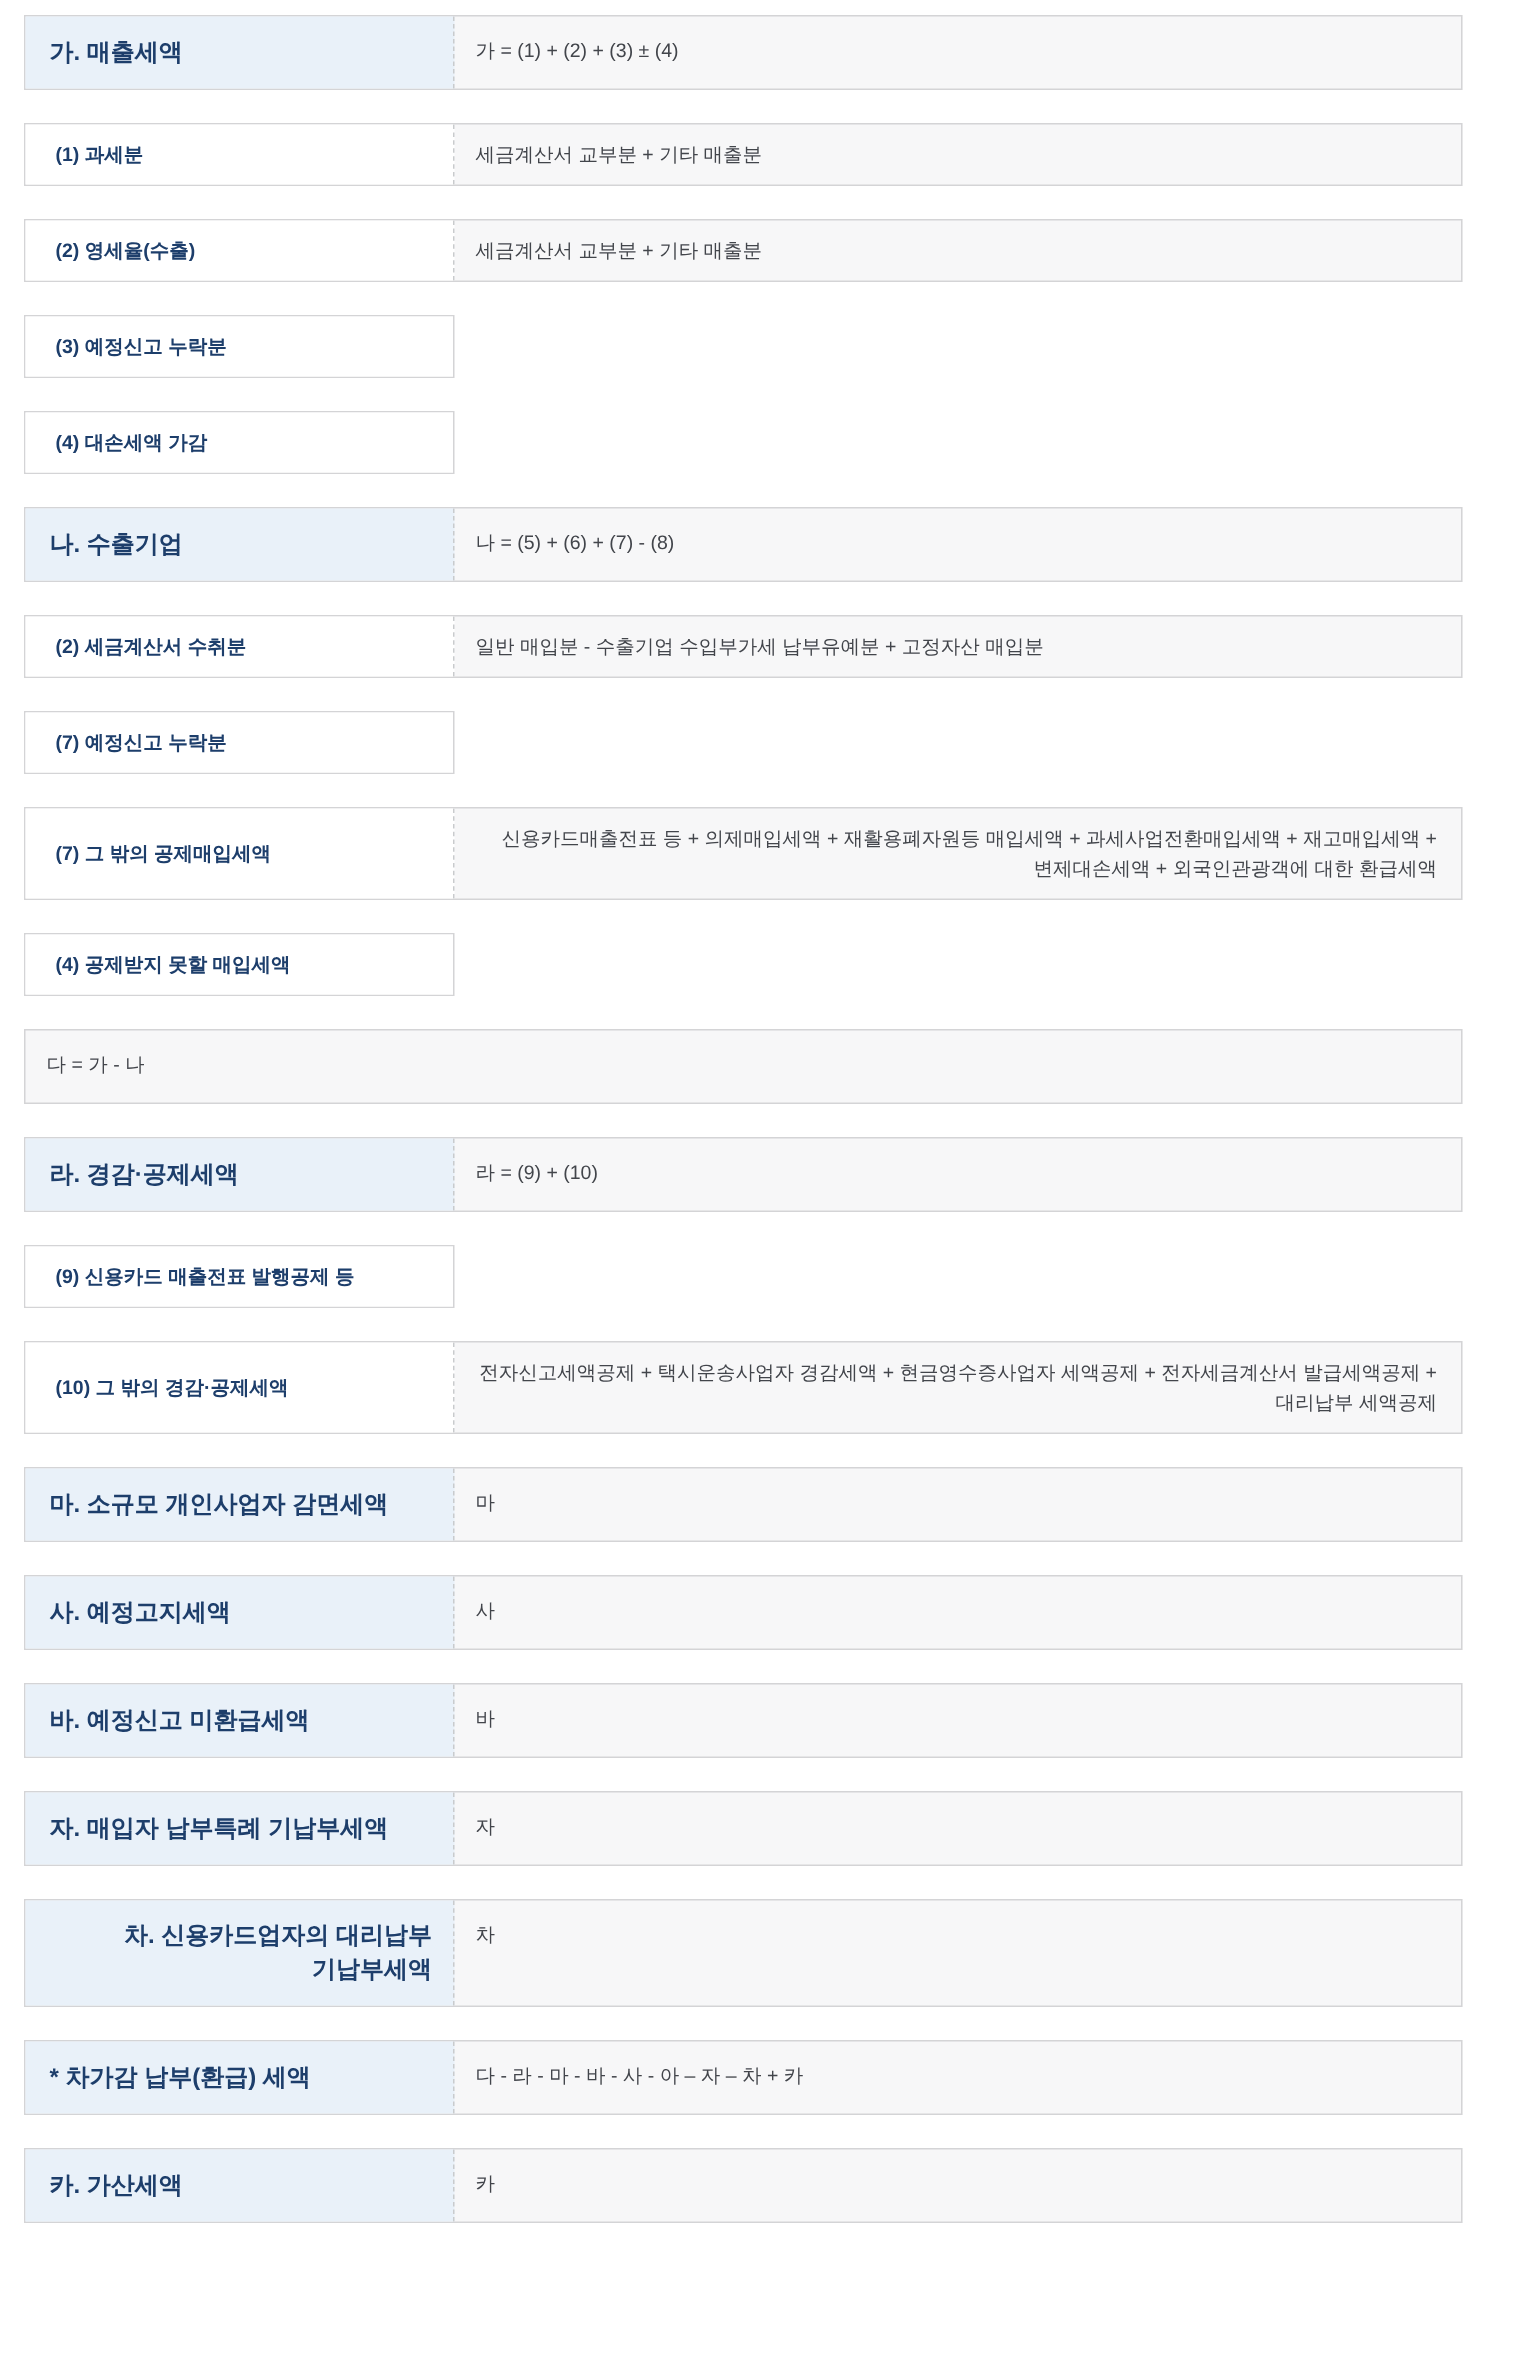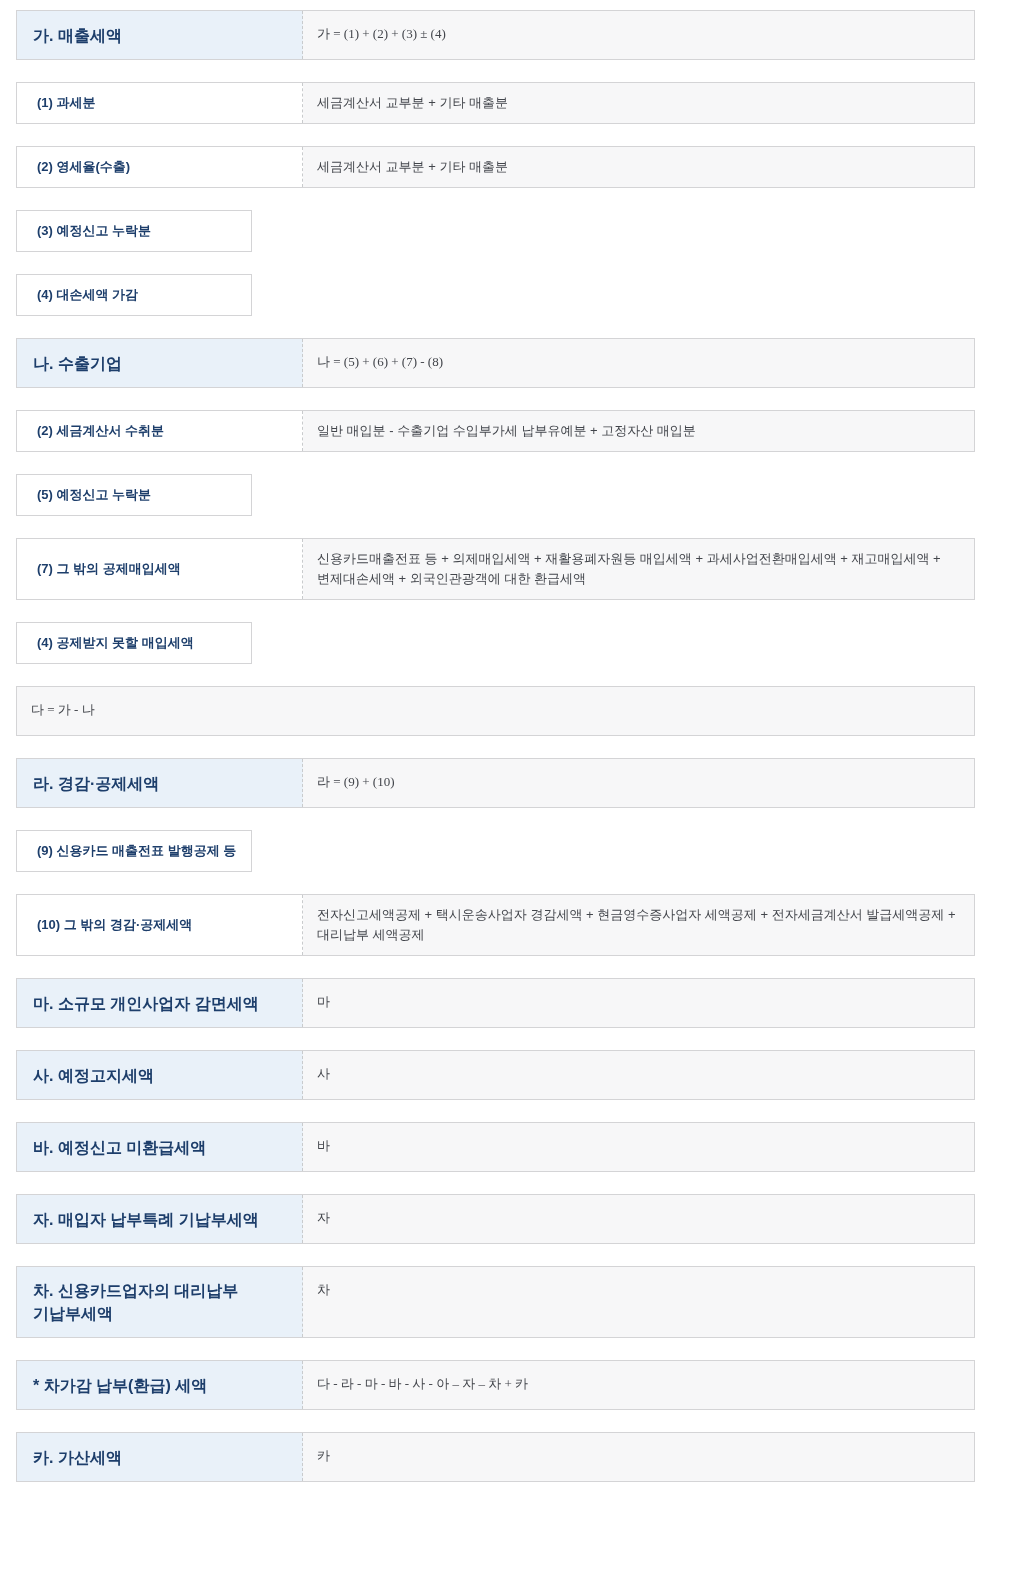--- a/index.html
+++ b/index.html
@@ -13,23 +13,24 @@
     box-sizing: border-box;
     padding: 10px 0 20px 16px;
   }
   .row {
     display: flex;
     width: 959px;
     box-sizing: border-box;
     margin-bottom: 22px;
     border: 1px solid #d4d4d6;
     background: #f7f7f8;
+    text-align: right;
   }
   .row.left-only {
-    width: 236px;
+    width: 287px;
     background: #8b5cf6;
   }
   .cell-label {
     flex: 0 0 286px;
     box-sizing: border-box;
     display: flex;
     align-items: center;
     background: #ffffff;
     border-right: 1px dashed #c9cbcd;
     padding: 10px 14px 10px 20px;
@@ -58,21 +59,20 @@
     align-items: center;
     padding: 10px 16px 10px 14px;
     color: #42454b;
     font-size: 13px;
     line-height: 20px;
     word-break: keep-all;
   }
   .row.main .cell-desc {
     align-items: flex-start;
     padding-top: 13px;
-    font-family: Liberation Serif, serif;
   }
 </style>
 </head>
 <body>
 
 <div class="page">
   <div id="rows-container">
       <div class="row main">
         <div class="cell-label">가. 매출세액</div>
         <div class="cell-desc">가 = (1) + (2) + (3) ± (4)</div>
@@ -93,21 +93,21 @@
       </div>
       <div class="row main">
         <div class="cell-label">나. 수출기업</div>
         <div class="cell-desc">나 = (5) + (6) + (7) - (8)</div>
       </div>
       <div class="row sub">
         <div class="cell-label">(2) 세금계산서 수취분</div>
         <div class="cell-desc">일반 매입분 - 수출기업 수입부가세 납부유예분 + 고정자산 매입분</div>
       </div>
       <div class="row sub left-only">
-        <div class="cell-label">(5) 예정신고 누락분</div>
+        <div class="cell-label">(7) 예정신고 누락분</div>
       </div>
       <div class="row sub">
         <div class="cell-label">(7) 그 밖의 공제매입세액</div>
         <div class="cell-desc">신용카드매출전표 등 + 의제매입세액 + 재활용폐자원등 매입세액 + 과세사업전환매입세액 + 재고매입세액 + 변제대손세액 + 외국인관광객에 대한 환급세액</div>
       </div>
       <div class="row sub left-only">
         <div class="cell-label">(4) 공제받지 못할 매입세액</div>
       </div>
       <div class="row main">
         <div class="cell-desc">다 = 가 - 나</div>

